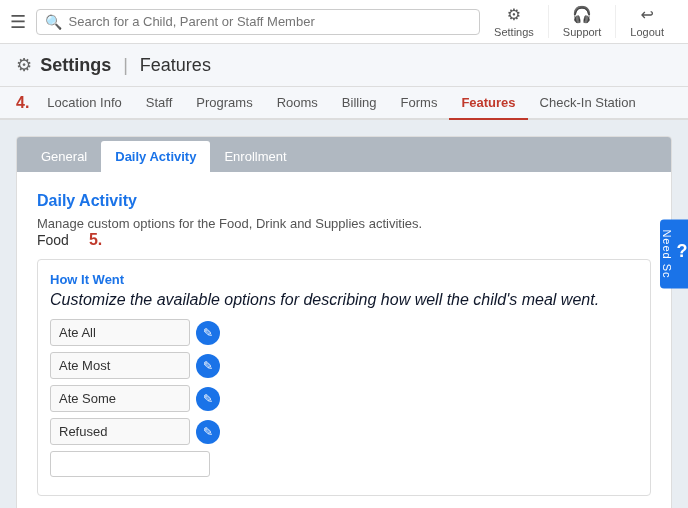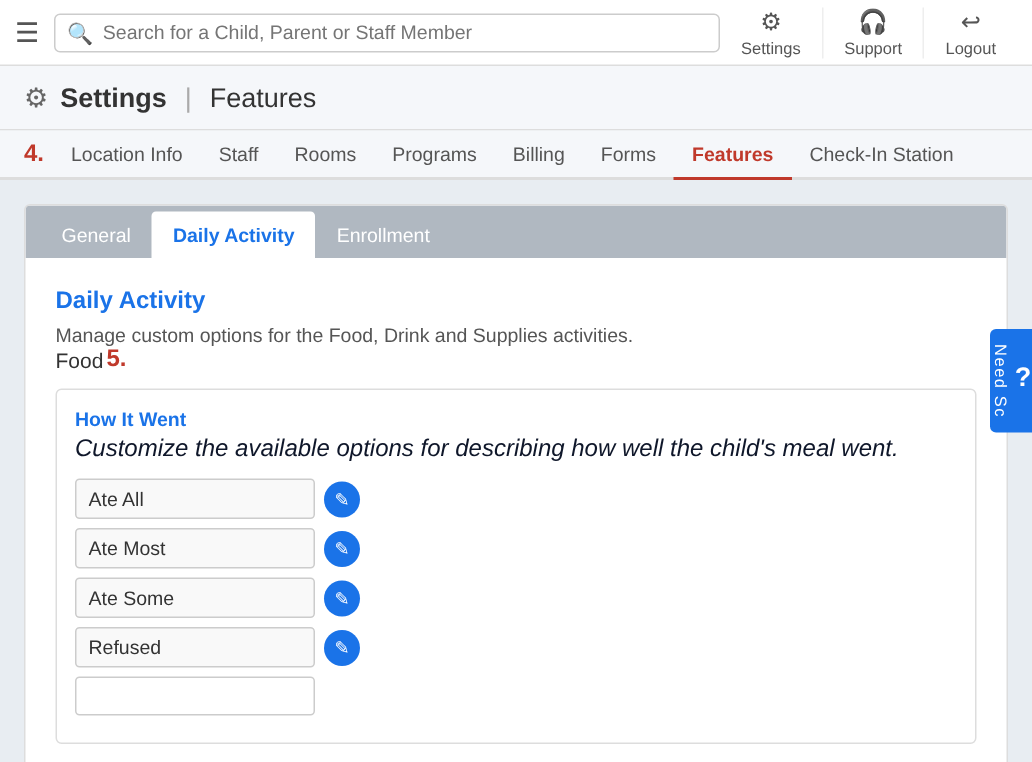--- a/index.html
+++ b/index.html
@@ -176,21 +176,21 @@
     }
     .feature-description {
       font-size: 13px;
       color: #555;
     }
 
     
     .section-header {
       display: flex;
       align-items: center;
-      gap: 2px;
+      gap: 20px;
       margin-bottom: 10px;
     }
     .section-label {
       font-size: 14px;
       color: #333;
       font-weight: normal;
     }
 
     .subsection {
       border: 1px solid #ddd;
@@ -216,21 +216,21 @@
       align-items: center;
       margin-bottom: 6px;
       gap: 6px;
     }
     .option-input {
       border: 1px solid #ccc;
       border-radius: 3px;
       padding: 5px 8px;
       font-size: 13px;
       color: #333;
-      width: 160px;
+      width: 140px;
       background: #f9f9f9;
     }
     .edit-btn {
       width: 24px;
       height: 24px;
       border-radius: 50%;
       background: #1a73e8;
       border: none;
       cursor: pointer;
       display: flex;
@@ -310,22 +310,22 @@
   <span class="subheader-gear">⚙</span>
   <span class="subheader-title">Settings</span>
   <span class="subheader-divider">|</span>
   <span class="subheader-subtitle">Features</span>
 </div>
 
 <div class="nav-tabs">
   <span class="step-badge" style="font-size:16px;margin-right:6px;">4.</span>
   <div class="nav-tab">Location Info</div>
   <div class="nav-tab">Staff</div>
+  <div class="nav-tab">Programs</div>
   <div class="nav-tab">Rooms</div>
-  <div class="nav-tab">Programs</div>
   <div class="nav-tab">Billing</div>
   <div class="nav-tab">Forms</div>
   <div class="nav-tab active">Features</div>
   <div class="nav-tab">Check-In Station</div>
 
 </div>
 
 <div class="content-area">
   <div class="feature-panel">
 

